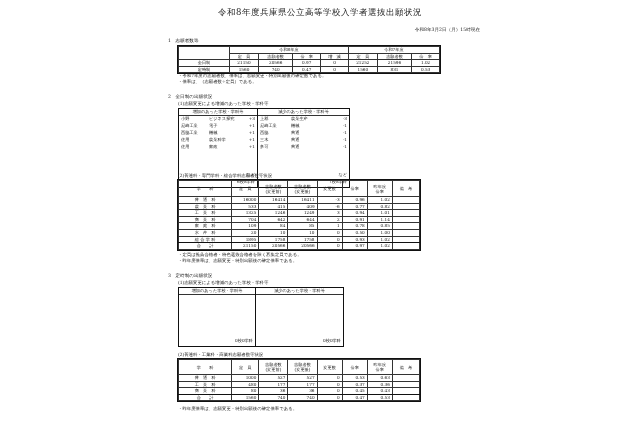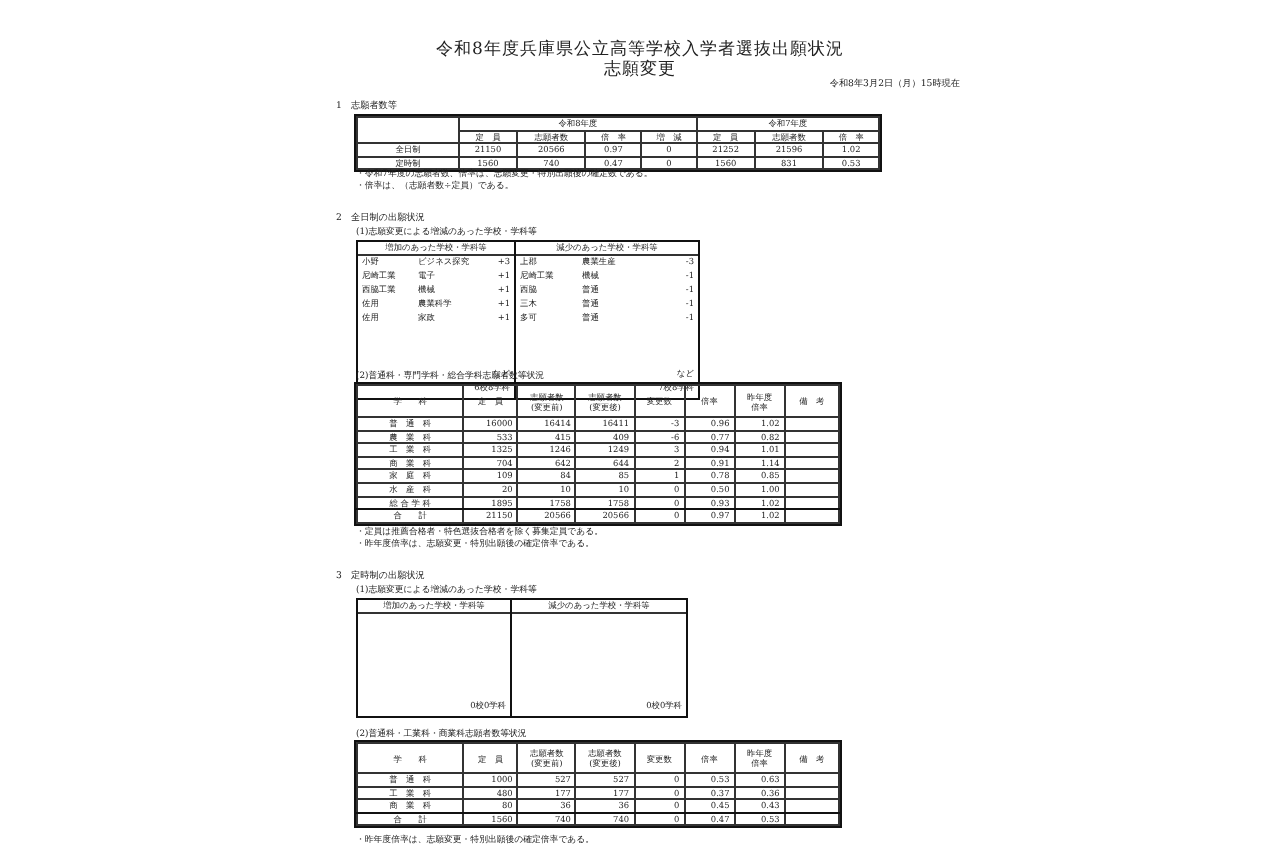--- a/index.html
+++ b/index.html
@@ -1,17 +1,17 @@
 <!DOCTYPE html>
 <html><head>
 <meta charset="utf-8">
 <style>
   html,body{margin:0;padding:0;background:#fff;}
   body{width:640px;height:426px;position:relative;overflow:hidden;font-family:"DejaVu Serif","Liberation Serif",serif;color:#222;}
-  .page{position:absolute;left:0;top:12px;width:640px;height:336px;}
+  .page{position:absolute;left:0;top:0;width:640px;height:336px;}
   .title{position:absolute;left:0;width:640px;text-align:center;font-size:8.5px;letter-spacing:0.5px;}
   .t1{top:7px;}
   .t2{top:17px;}
   .date{position:absolute;right:160px;top:27px;font-size:4.6px;}
   .sec{position:absolute;font-size:4.6px;}
   .sub{position:absolute;font-size:4.4px;}
   .note{position:absolute;font-size:4.4px;line-height:6.2px;}
   table{border-collapse:collapse;position:absolute;font-size:4.2px;}
   td,th{border:0.5px solid #333;padding:0 2px;height:5.6px;line-height:5.6px;font-weight:normal;white-space:nowrap;}
   .outer{outline:1px solid #111;}
@@ -22,21 +22,20 @@
   .vdiv{position:absolute;border-left:1px solid #111;}
   .item{position:absolute;font-size:4.2px;height:6.6px;line-height:6.6px;}
   .thick-b{border-bottom:1px solid #111;}
 </style>
 </head>
 <body>
 
 <div class="page">
 
   <div class="title t1">令和8年度兵庫県公立高等学校入学者選抜出願状況</div>
-  <div class="title t2">志願変更</div>
   <div class="date">令和8年3月2日（月）15時現在</div>
 
   <div class="sec" style="left:168px;top:38px;">1　志願者数等</div>
   <table class="outer" style="left:178px;top:46px;width:262px;">
     <tbody>
         <tr>
       <td rowspan="2" style="width:46px;"></td>
       <td colspan="4" class="c">令和8年度</td>
       <td colspan="3" class="c">令和7年度</td>
     </tr>

